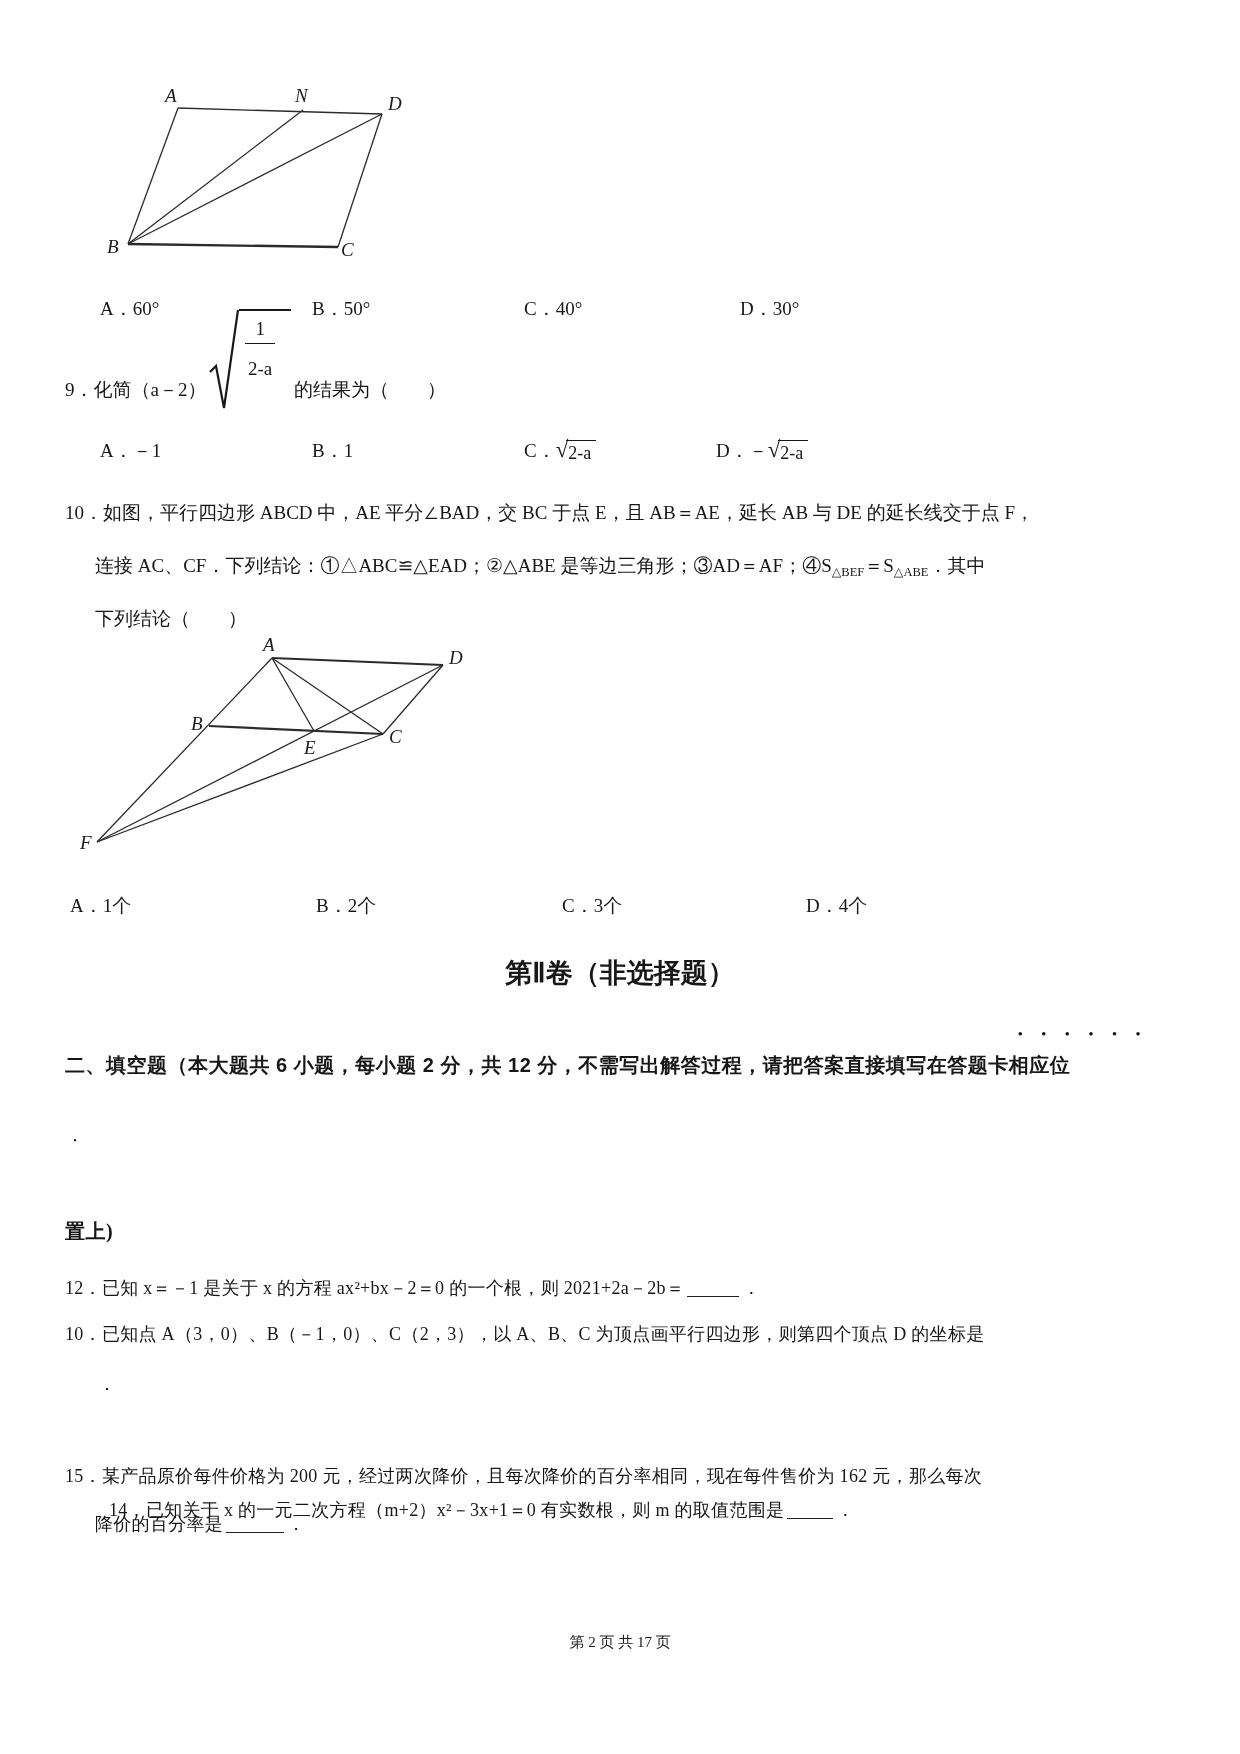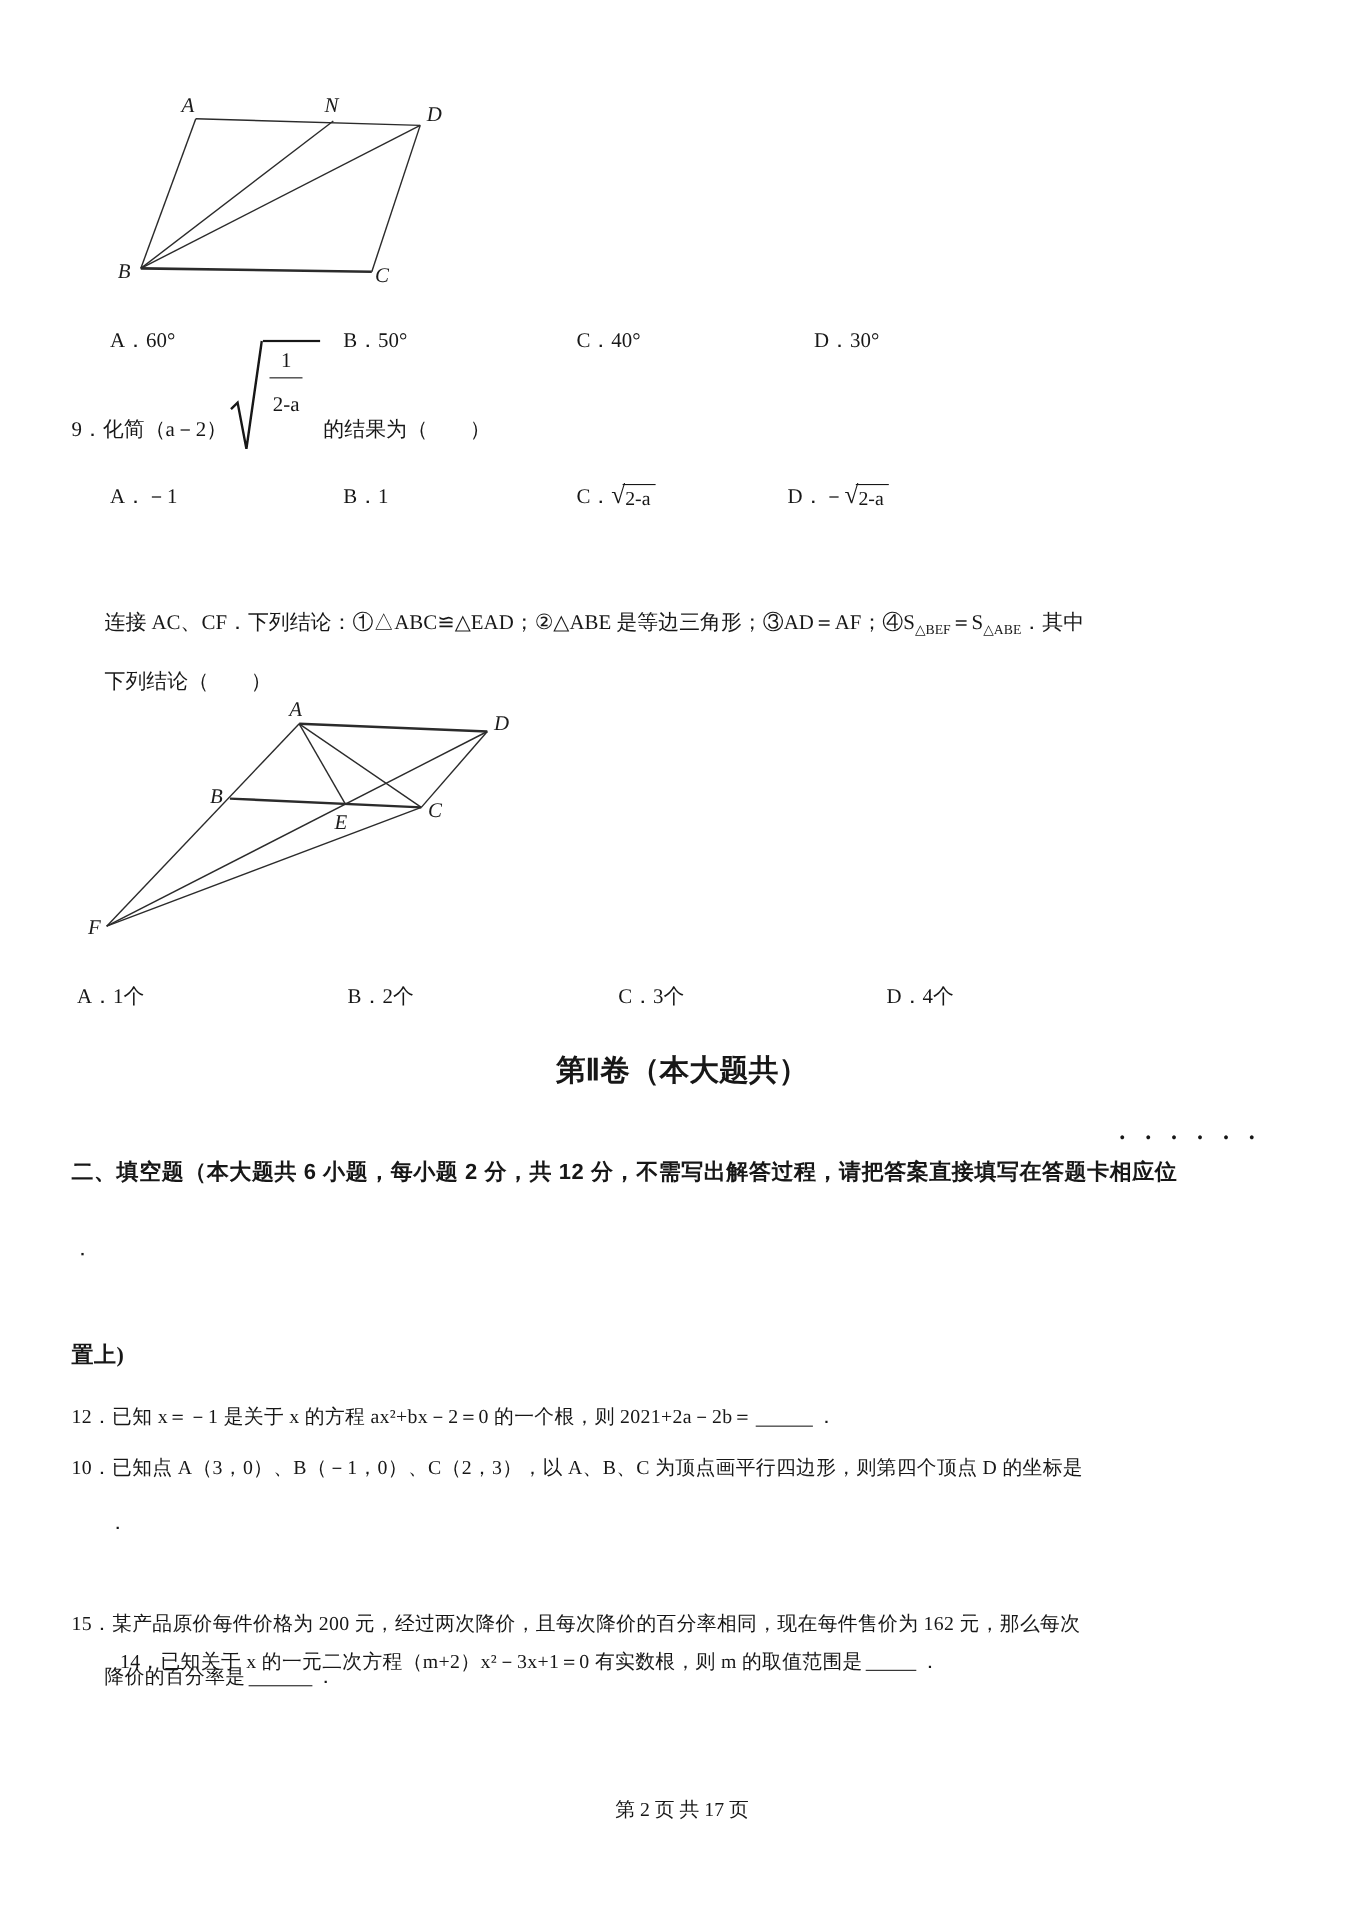--- a/index.html
+++ b/index.html
@@ -14,21 +14,21 @@
   .opt { position:absolute; font-size:19px; white-space:nowrap; }
   .boldline {
     font-family:"Liberation Sans", sans-serif; font-weight:bold;
     font-size:20px; letter-spacing:0.5px;
   }
   .heading {
     position:absolute; left:0; width:100%; text-align:center;
     font-family:"Liberation Sans", sans-serif; font-weight:bold; font-size:27px;
   }
   .dotsrow { font-size:13px; letter-spacing:19px; font-weight:bold; }
-  .footer { position:absolute; left:0; width:100%; text-align:center; font-size:18px; }
+  .footer { position:absolute; left:0; width:100%; text-align:center; font-size:15px; }
   
   svg text { font-family:"Liberation Serif", serif; font-style:italic; font-size:19px; fill:#1c1c1c; }
   svg line { stroke:#2b2b2b; }
   
   .q9line { display:flex; align-items:flex-end; }
   .q9line .qtext { padding-bottom:9px; }
   .bigroot { display:inline-flex; align-items:flex-start; margin:0 3px; height:104px; }
   .bigroot svg.hook { width:30px; height:104px; display:block; }
   .rad-body { border-top:2.4px solid #171717; margin-top:1px; padding:7px 16px 0 6px; }
   .frac { display:inline-flex; flex-direction:column; align-items:center; font-size:19px; }
@@ -94,20 +94,21 @@
         </span>
     </span>
     <span class="opt" style="left:716px;">
       <span>D．－</span><span class="sroot">
           <span class="sign">√</span>
           <span class="sbody">2-a</span>
         </span>
     </span>
   </div>
 
+  <div class="abs qtext" style="left:65px; top:500px;">10．如图，平行四边形 ABCD 中，AE 平分∠BAD，交 BC 于点 E，且 AB＝AE，延长 AB 与 DE 的延长线交于点 F，</div>
   <div class="abs qtext" style="left:95px; top:553px;">
     <span>连接 AC、CF．下列结论：①△ABC≌△EAD；②△ABE 是等边三角形；③AD＝AF；④S</span><span class="sub">△BEF</span><span>＝S</span><span class="sub">△ABE</span><span>．其中</span>
   </div>
   <div class="abs qtext" style="left:95px; top:606px;">下列结论（　　）</div>
 
   <svg class="abs" style="left:75px; top:635px;" width="420" height="225" viewBox="0 0 420 225">
     <line x1="197" y1="23" x2="368" y2="30" stroke-width="2.2"></line>
     <line x1="134" y1="91" x2="308" y2="99" stroke-width="2.2"></line>
     <line x1="308" y1="99" x2="368" y2="30" stroke-width="1.3"></line>
     <line x1="197" y1="23" x2="22" y2="207" stroke-width="1.3"></line>
@@ -123,21 +124,21 @@
     <text x="5" y="214">F</text>
   </svg>
 
   <div class="opt-row" style="top:893px;">
     <span class="opt" style="left:70px;">A．1个</span>
     <span class="opt" style="left:316px;">B．2个</span>
     <span class="opt" style="left:562px;">C．3个</span>
     <span class="opt" style="left:806px;">D．4个</span>
   </div>
 
-  <div class="heading" style="top:955px;">第Ⅱ卷（本大题共）</div>
+  <div class="heading" style="top:955px;">第Ⅱ卷（非选择题）</div>
 
   <div class="abs dotsrow" style="left:1018px; top:1026px;">••••••</div>
 
   <div class="abs boldline" style="left:65px; top:1052px;">二、填空题（本大题共 6 小题，每小题 2 分，共 12 分，不需写出解答过程，请把答案直接填写在答题卡相应位</div>
   <div class="abs boldline" style="left:68px; top:1128px; font-size:14px;">．</div>
   <div class="abs boldline" style="left:65px; top:1218px;font-family:Liberation Serif, serif;">置上)</div>
 
 
   <div class="abs fillq" style="left:65px; top:1276px;">
     <span>12．已知 x＝－1 是关于 x 的方程 ax²+bx－2＝0 的一个根，则 2021+2a－2b＝</span><span class="blank" style="width:52px;"></span><span>．</span>

